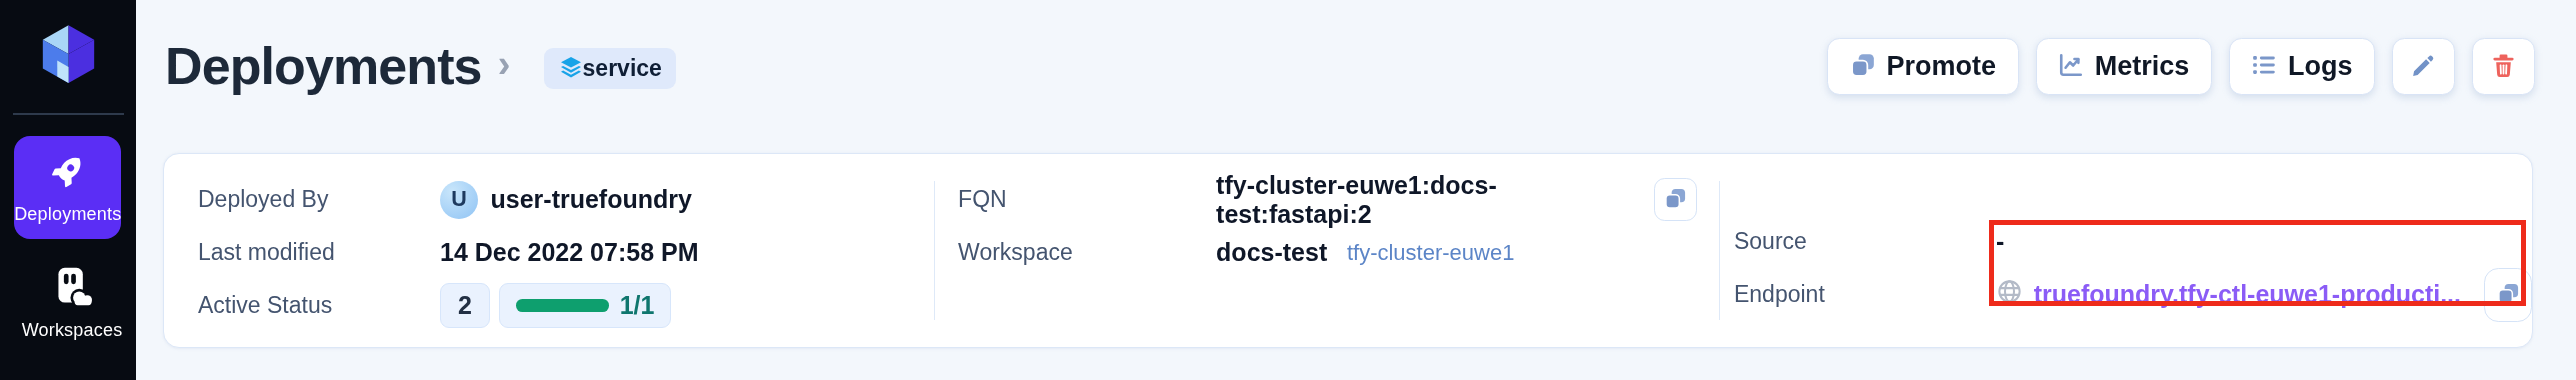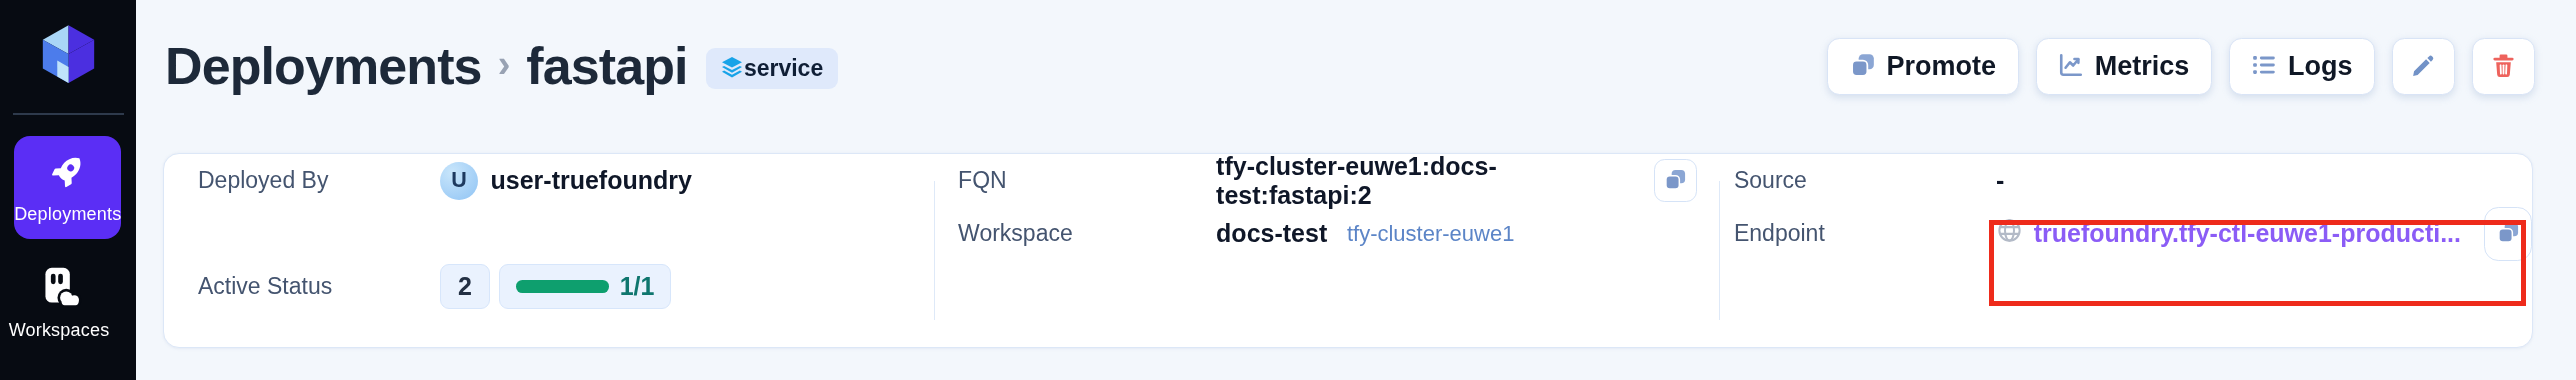--- a/index.html
+++ b/index.html
@@ -4,44 +4,44 @@
 <style>
   * { margin:0; padding:0; box-sizing:border-box; }
   html,body { background:#F3F7FC; }
   body { font-family:"Liberation Sans", sans-serif; }
   .screen { position:relative; width:2576px; height:380px; background:#F3F7FC; overflow:hidden; }
 
   
   .sidebar { position:absolute; left:0; top:0; width:136px; height:380px; background:#070B12; }
   .logo { position:absolute; left:29.5px; top:14.3px; width:77px; height:77px; }
   .side-divider { position:absolute; left:12.5px; top:113px; width:111px; height:1.8px; background:#2E3A4C; }
-  .nav-item { position:absolute; left:3px; width:112px; display:flex; flex-direction:column; align-items:center; color:#fff; cursor:pointer; }
+  .nav-item { position:absolute; left:16px; width:112px; display:flex; flex-direction:column; align-items:center; color:#fff; cursor:pointer; }
   .nav-item .nav-label { font-size:18px; font-weight:500; letter-spacing:0.2px; }
   .nav-item.active { left:14.3px; top:136px; width:107px; height:103px; background:#5B2EF5; border-radius:16px; justify-content:center; gap:9px; }
   .nav-item.plain { top:265px; gap:7.2px; }
   .nav-icon { display:block; }
 
   
   .breadcrumb { position:absolute; left:165px; top:34px; height:64px; display:flex; align-items:center; }
   .crumb { font-size:52px; font-weight:800; color:#1D2939; letter-spacing:-0.9px; }
   .crumb-sep { font-size:38px; color:#98A2B3; margin:0 16px 3.6px 16px; font-weight:600; }
   .type-badge { display:flex; align-items:center; background:#DFE9FB; border-radius:9px; padding:7.2px 14.3px; margin-left:18px; margin-top:5.4px; }
   .type-badge .badge-label { font-size:23px; font-weight:700; color:#0F1E35; }
 
   .actions { position:absolute; right:41px; top:38px; display:flex; align-items:center; gap:17px; }
   .btn { display:flex; align-items:center; gap:10.7px; height:57px; background:#fff; border:1.3px solid #D9E4F6; border-radius:12.5px; box-shadow:0 2.7px 7.2px rgba(140,165,200,.28); padding:0 21.5px; cursor:pointer; }
   .btn .btn-label { font-size:27px; font-weight:600; color:#101826; }
   .btn.icon-only { width:63px; justify-content:center; padding:0; }
 
   
   .card { position:absolute; left:163px; top:153px; width:2370px; height:195px; background:#fff; border:1.3px solid #DCE7F7; border-radius:16px; box-shadow:0 0.9px 2.7px rgba(150,170,200,.15); display:flex; }
-  .col { }
+  .col { padding-top:19px; }
   .col1 { width:770px; padding-left:34px; }
   .col2 { width:785px; padding-left:35px; }
-  .col3 { flex:1; padding-left:37px; position:relative; }
+  .col3 { flex:1; padding-left:37px; position:relative;margin-top:42px; }
   .vdiv { position:absolute; top:27px; bottom:27px; width:1.3px; background:#DEE9F8; }
   .vdiv.d1 { left:770px; } .vdiv.d2 { left:1555px; }
   .info-row { display:flex; align-items:center; height:53px; }
   .info-label { font-size:23px; color:#44546F; flex-shrink:0; }
   .col1 .info-label { width:242px; } .col2 .info-label { width:258px; } .col3 .info-label { width:262px; }
   .info-value { font-size:25px; font-weight:600; color:#0F1728; display:flex; align-items:center; }
 
   .avatar { width:38px; height:38px; border-radius:50%; background:radial-gradient(circle at 32% 28%, #C9E6FB, #8FC3F4); color:#1E3A5F; font-size:21.5px; font-weight:600; display:flex; align-items:center; justify-content:center; margin-right:12.5px; }
 
   .chip { height:45px; background:#EAF2FE; border:1.3px solid #D7E6FB; border-radius:9px; display:flex; align-items:center; justify-content:center; }
@@ -102,21 +102,20 @@
           <rect x="13.2" y="18.4" width="8.9" height="3" rx="1.5" fill="#ffffff"></rect>
         </svg>
       </span>
       <span class="nav-label">Workspaces</span>
     </div>
   </aside>
 
   <div class="breadcrumb">
     <span class="crumb">Deployments</span>
     <span class="crumb-sep">›</span>
-    <span class="crumb">fastapi</span>
     <span class="type-badge">
       <span>
         <svg viewBox="0 0 24 24" width="24" height="24" fill="#18A3E8">
           <path d="M12 2 22 7.3 12 12.6 2 7.3Z"></path>
           <path d="m4.1 10.9 7.9 4.2 7.9-4.2 2.1 1.1L12 17.7 2 12Z"></path>
           <path d="m4.1 15.6 7.9 4.2 7.9-4.2 2.1 1.1L12 22.4 2 16.7Z"></path>
         </svg>
       </span>
       <span class="badge-label">service</span>
     </span>
@@ -189,20 +188,22 @@
 
     <div class="col col1">
       <div class="info-row">
         <span class="info-label">Deployed By</span>
         <span class="info-value">
           <span class="avatar">U</span>
           <span>user-truefoundry</span>
         </span>
       </div>
       <div class="info-row">
+        <span class="info-label">Last modified</span>
+        <span class="info-value">14 Dec 2022 07:58 PM</span>
       </div>
       <div class="info-row">
         <span class="info-label">Active Status</span>
         <span class="info-value">
           <span class="chip version">2</span>
           <span class="chip progress">
             <span class="progress-bar"></span>
             <span class="replicas">1/1</span>
           </span>
         </span>

